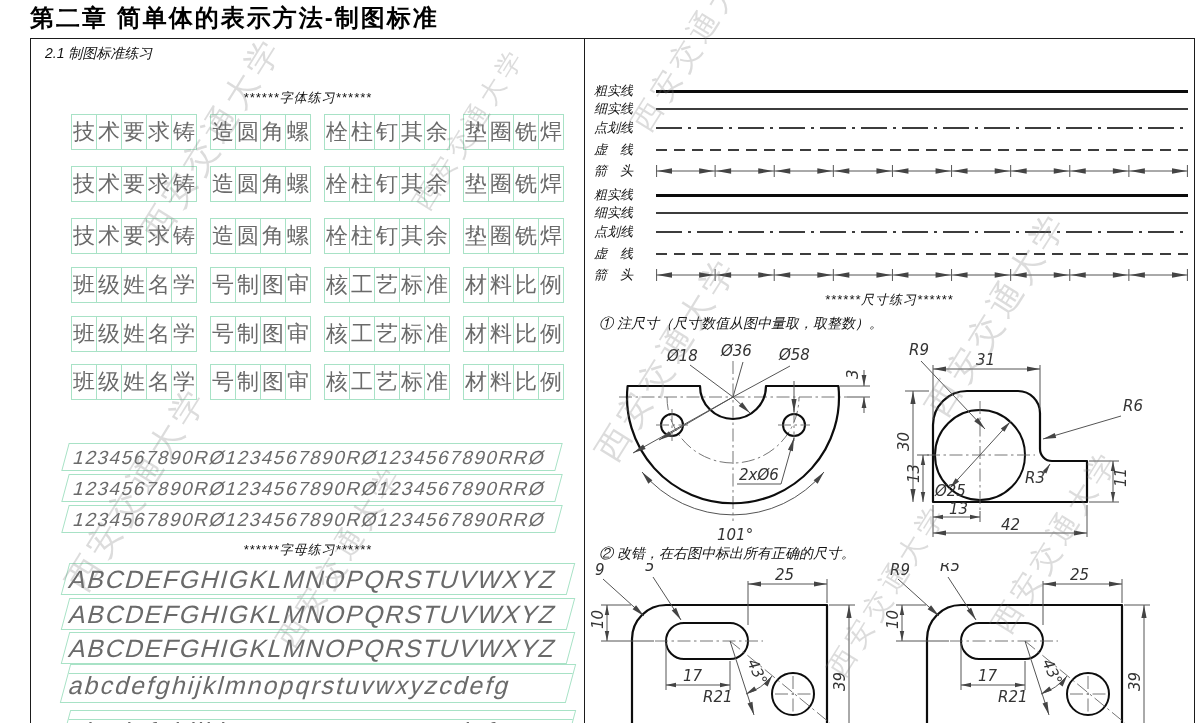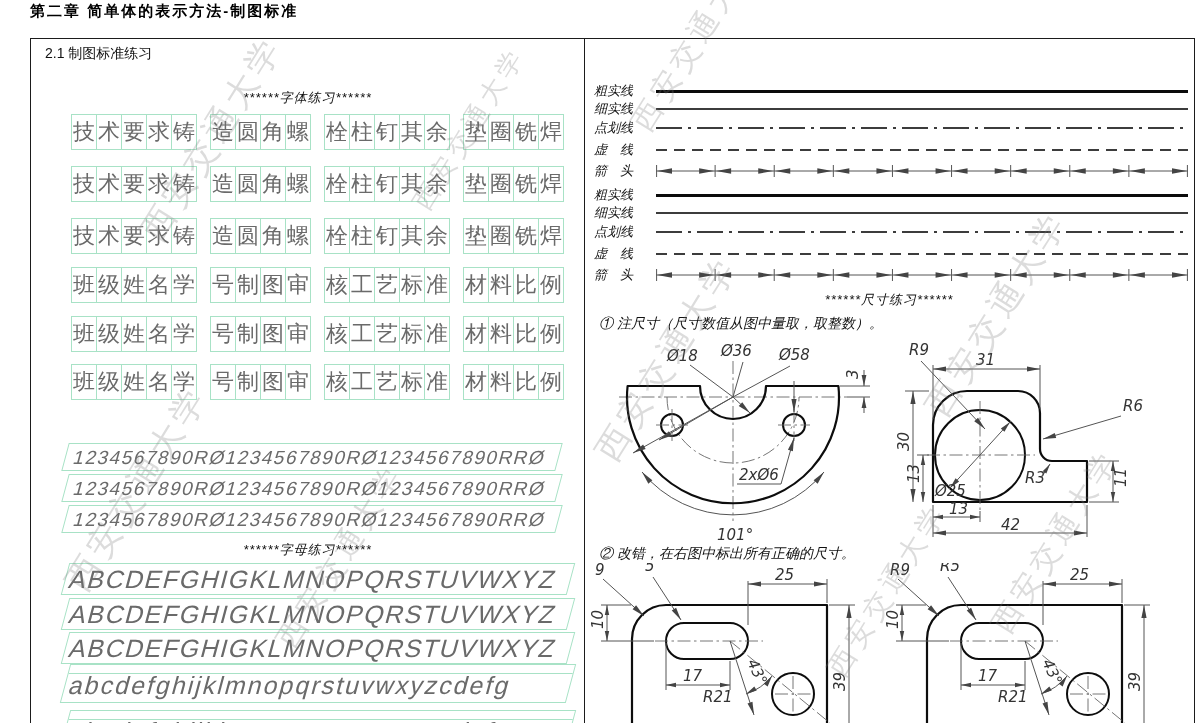--- a/index.html
+++ b/index.html
@@ -1,24 +1,24 @@
 <!DOCTYPE html>
 <html style="--green: #a8e2c6;"><head>
 <meta charset="utf-8">
 <style>
   :root{ --green:#a8e2c6; --ink:#1b1b1b; --glyph:#6a6a6a; --thin:#3c3c3c; }
   html,body{margin:0;padding:0;background:#fff;}
   .page{position:relative;width:1200px;height:723px;background:#fff;overflow:hidden;
         font-family:"Liberation Sans",sans-serif;}
-  .page-title{position:absolute;left:30px;top:2px;font-size:15px;font-weight:bold;color:#000;
+  .page-title{position:absolute;left:30px;top:2px;font-size:24px;font-weight:bold;color:#000;
         letter-spacing:2px;}
   .main-box{position:absolute;left:30px;top:38px;width:1163px;height:684px;
         border:1.6px solid var(--ink);border-bottom:none;overflow:hidden;}
   .divider{position:absolute;left:553px;top:0;height:100%;width:0;border-left:1.6px solid var(--ink);}
-  .lp-title{position:absolute;left:14px;top:6px;font-size:14px;color:#111;}
+  .lp-title{position:absolute;left:14px;top:6px;font-size:14px;font-style:italic;color:#111;}
   .center-title{position:absolute;font-size:13px;font-style:italic;color:#111;text-align:center;
         letter-spacing:1px;}
   .ct-left{left:0;width:553px;font-style:italic;}
   .ct-right{left:553px;width:610px;}
   .t-font{top:50px}.t-num{top:380px}.t-letter{top:502px}.t-line{top:12px}.t-dim{top:252px}
 
   
   .char-row{position:absolute;left:40px;display:flex;gap:13px;height:36px;}
   .char-group{display:flex;}
   .char-box{width:24px;height:34px;border:1px solid var(--green);display:flex;align-items:center;

